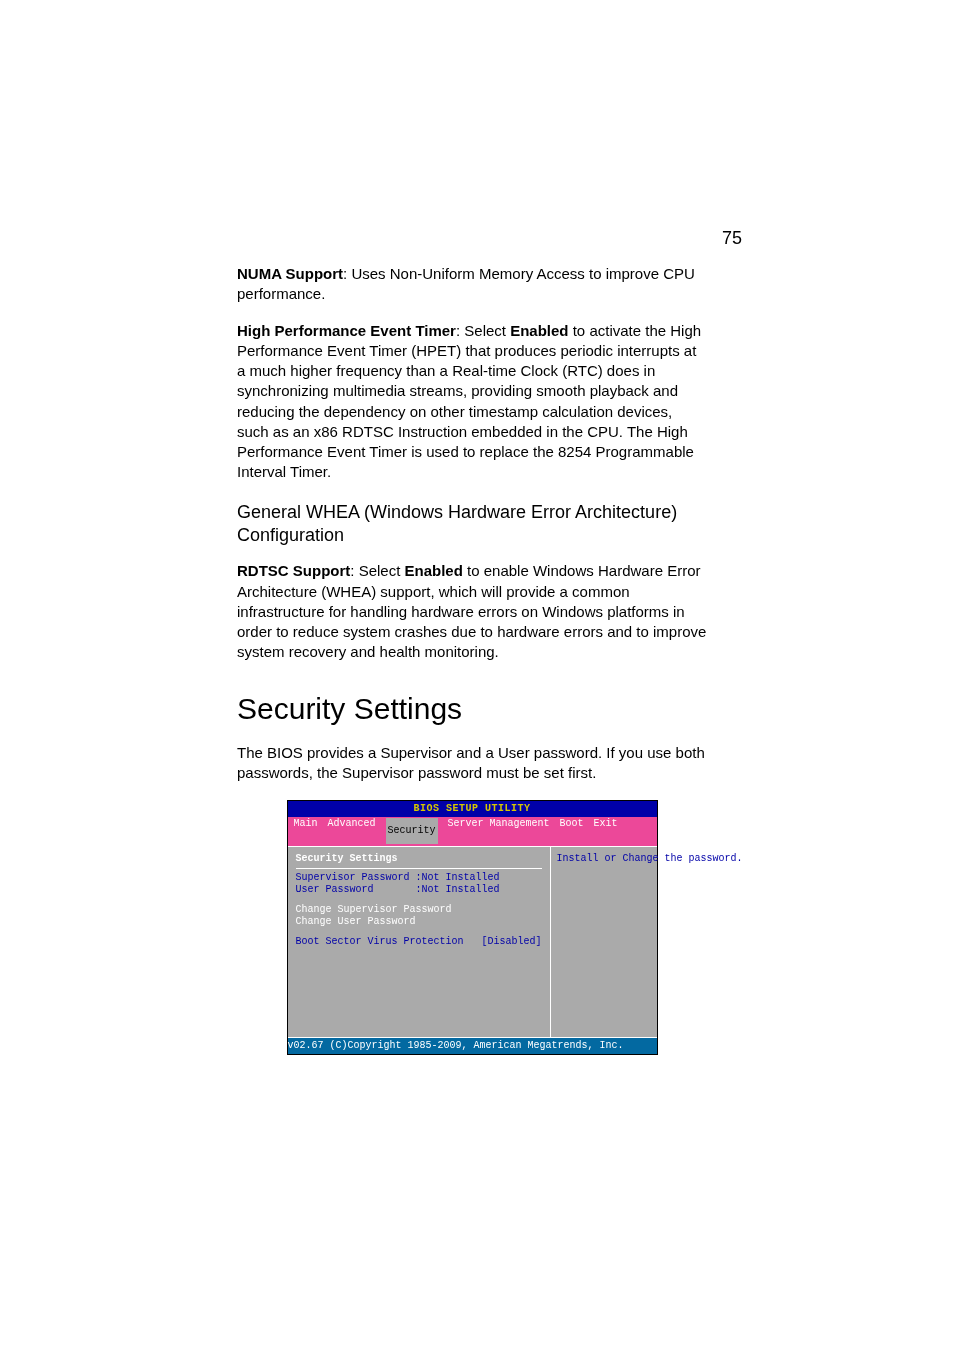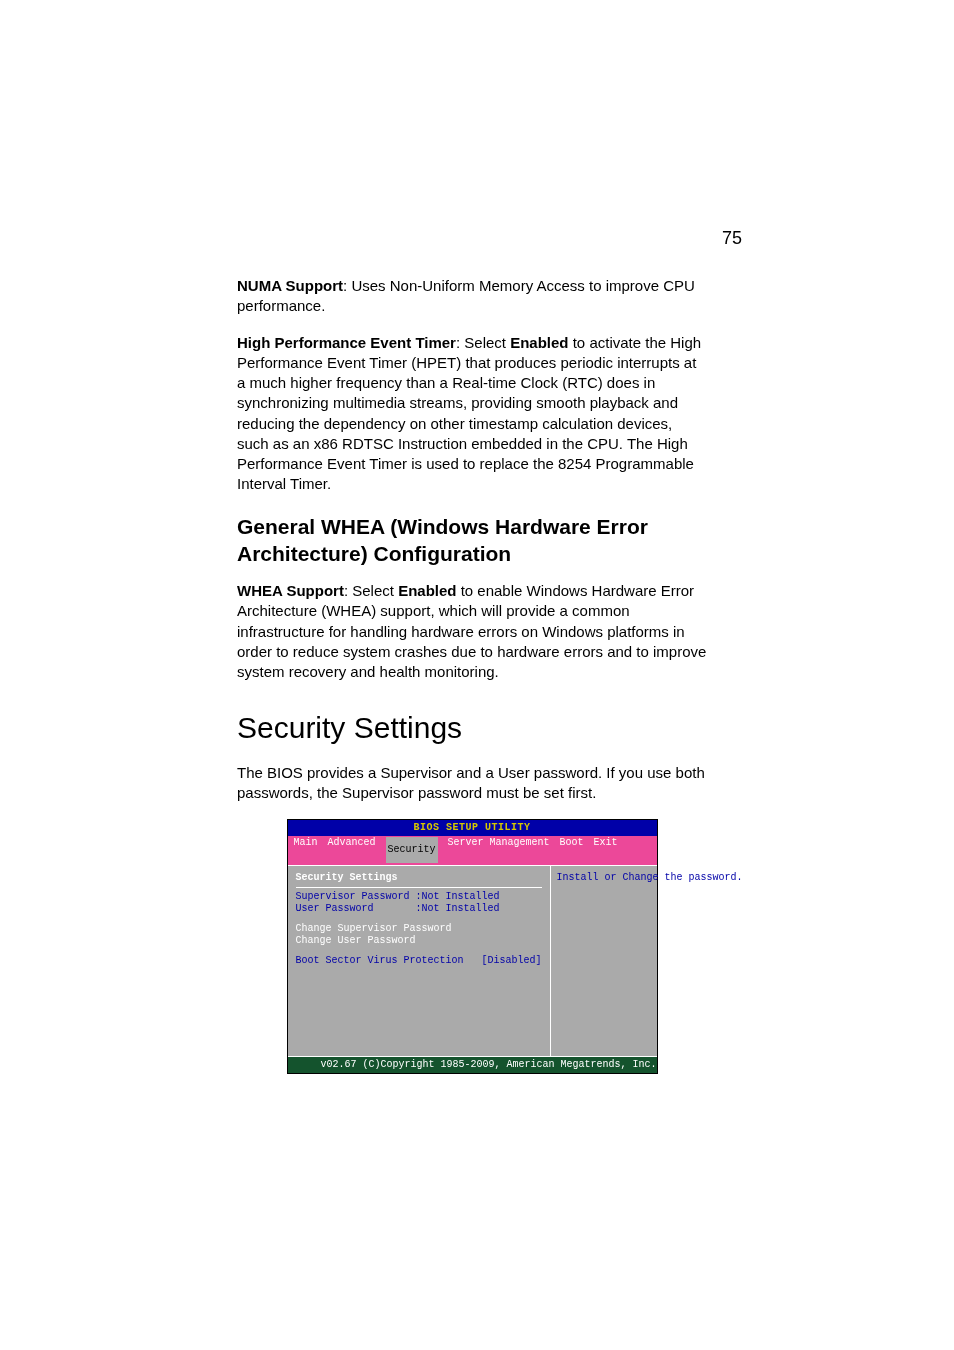--- a/index.html
+++ b/index.html
@@ -1,60 +1,60 @@
 <!DOCTYPE html>
 <html><head>
 <meta charset="utf-8">
 <style>
   * { box-sizing: border-box; margin: 0; padding: 0; }
   html, body { width: 954px; height: 1350px; background: #fff; font-family: "Segoe UI", Tahoma, Arial, sans-serif; color: #000; }
   .page { position: relative; width: 954px; height: 1154px; padding: 220px 130px 80px 237px; }
   .pagenum { position: absolute; top: 228px; right: 212px; font-size: 18px; }
-  .content { width: 470px; margin-top: 56px; font-size: 15px; line-height: 1.35; }
+  .content { width: 470px; margin-top: 44px; font-size: 15px; line-height: 1.35; }
   .content p { margin-bottom: 16px; }
-  .content h2 { font-size: 21px; font-weight: 700; margin-top: 18px; margin-bottom: 14px; line-height: 1.3; }
+  .content h2 { font-size: 18px; font-weight: 400; margin-top: 18px; margin-bottom: 14px; line-height: 1.3; }
   .content h1 { font-size: 30px; font-weight: 400; margin-top: 26px; margin-bottom: 14px; }
   .b { font-weight: 700; }
 
   
   .bios { width: 371px; margin: 10px auto 18px auto; border: 1px solid #000; font-family: "Courier New", monospace; font-size: 10px; line-height: 1.2; }
   .bios-title { background: #0000a8; color: #d6c800; text-align: center; padding: 2px 0; font-weight: bold; letter-spacing: 0.5px; }
   .bios-tabs { background: #ec4899; color: #fff; display: flex; padding: 1px 6px 2px 6px; gap: 10px; }
   .bios-tab { color: #fff; }
   .bios-tab.selected { background: #aaa; color: #000; padding: 7px 2px; }
   .bios-body { display: flex; background: #aaa; border-top: 1px solid #fff; border-bottom: 1px solid #fff; }
   .bios-left { flex: 1; padding: 6px 8px; border-right: 1px solid #fff; min-height: 190px; }
   .bios-right { width: 130px; padding: 6px 6px; color: #0000a8; display: flex; flex-direction: row; justify-content: space-between; }
   .bios-heading { color: #fff; font-weight: bold; border-bottom: 1px solid #fff; padding-bottom: 3px; margin-bottom: 3px; }
   .bios-line { color: #0000a8; white-space: pre; }
   .bios-spacer { height: 8px; }
   .bios-white { color: #fff; }
   .bios-help { white-space: pre; }
-  .bios-footer { background: #14532d; color: #fff; text-align: right; padding: 2px 0; }
+  .bios-footer { background: #0369a1; color: #fff; text-align: left; padding: 2px 0; }
 </style>
 </head>
 <body>
 
 <div class="page">
   <div class="pagenum">75</div>
 
   <div class="content">
 
     <p>
       <span class="b">NUMA Support</span><span>: Uses Non-Uniform Memory Access to improve CPU performance.</span>
     </p>
 
     <p>
       <span class="b">High Performance Event Timer</span><span>: Select </span><span class="b">Enabled</span><span> to activate the High Performance Event Timer (HPET) that produces periodic interrupts at a much higher frequency than a Real-time Clock (RTC) does in synchronizing multimedia streams, providing smooth playback and reducing the dependency on other timestamp calculation devices, such as an x86 RDTSC Instruction embedded in the CPU. The High Performance Event Timer is used to replace the 8254 Programmable Interval Timer.</span>
     </p>
 
     <h2>General WHEA (Windows Hardware Error Architecture) Configuration</h2>
 
     <p>
-      <span class="b">WHEA Support</span><span>: Select </span><span class="b">Enabled</span><span> to enable Windows Hardware Error Architecture (WHEA) support, which will provide a common infrastructure for handling hardware errors on Windows platforms in order to reduce system crashes due to hardware errors and to improve system recovery and health monitoring.</span>
+      <span class="b">RDTSC Support</span><span>: Select </span><span class="b">Enabled</span><span> to enable Windows Hardware Error Architecture (WHEA) support, which will provide a common infrastructure for handling hardware errors on Windows platforms in order to reduce system crashes due to hardware errors and to improve system recovery and health monitoring.</span>
     </p>
 
     <h1>Security Settings</h1>
 
     <p>The BIOS provides a Supervisor and a User password. If you use both passwords, the Supervisor password must be set first.</p>
 
     <div class="bios">
       <div class="bios-title">BIOS SETUP UTILITY</div>
       <div class="bios-tabs">
         <span class="bios-tab">Main</span>

